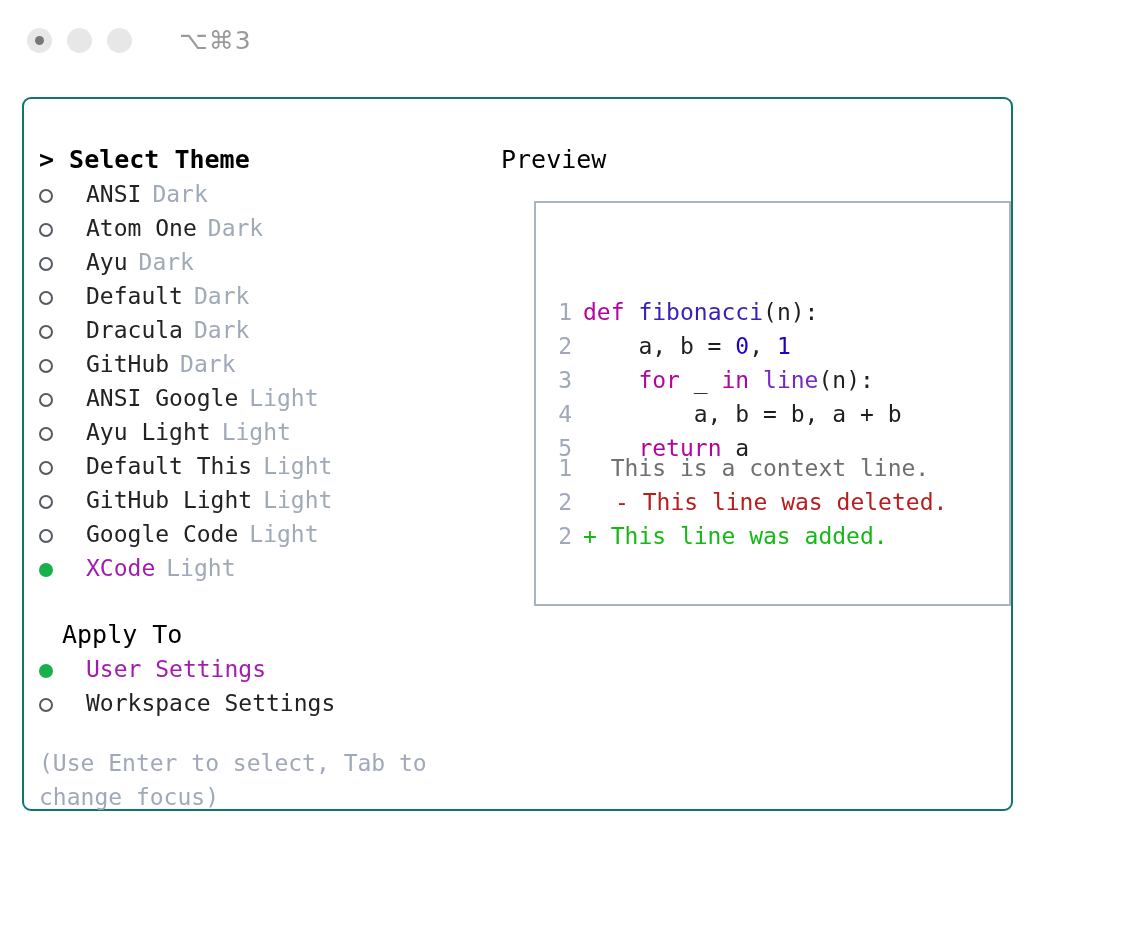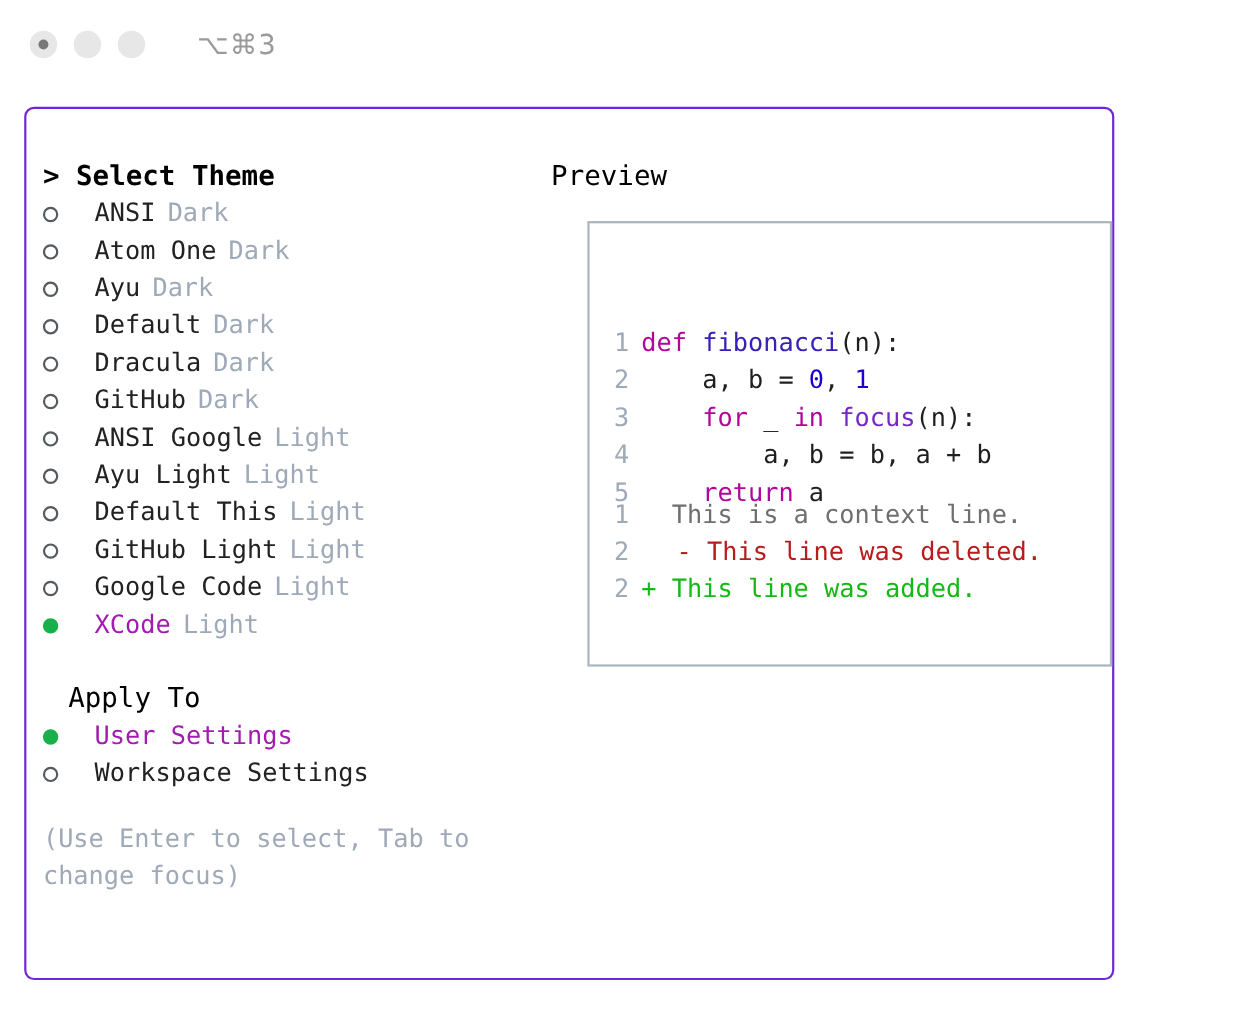--- a/index.html
+++ b/index.html
@@ -64,22 +64,22 @@
     letter-spacing: 1px;
     white-space: nowrap;
   }
 
   
   #main-panel {
     position: absolute;
     left: 22px;
     top: 97px;
     width: 991px;
-    height: 794px;
-    border: 2px solid #6d28d9;
+    height: 714px;
+    border: 2px solid #0f766e;
     border-radius: 9px;
     box-sizing: border-box;
     background: #ffffff;
   }
 
   
   #left-column {
     position: absolute;
     left: 15px;
     top: 44px;
@@ -249,21 +249,21 @@
       <div id="hint-text">(Use Enter to select, Tab to change focus)</div>
     </div>
 
     <div id="right-column">
       <div class="section-title plain">Preview</div>
 
       <div id="preview-box">
         <div id="code-area">
             <div class="code-line"><span class="lineno">1</span><span class="code-text"><span class="tok-kw">def</span><span class="tok-plain"> </span><span class="tok-fn">fibonacci</span><span class="tok-plain">(n):</span></span></div>
             <div class="code-line"><span class="lineno">2</span><span class="code-text"><span class="tok-plain">    a, b = </span><span class="tok-num">0</span><span class="tok-plain">, </span><span class="tok-num">1</span></span></div>
-            <div class="code-line"><span class="lineno">3</span><span class="code-text"><span class="tok-plain">    </span><span class="tok-kw">for</span><span class="tok-plain"> _ </span><span class="tok-kw">in</span><span class="tok-plain"> </span><span class="tok-builtin">focus</span><span class="tok-plain">(n):</span></span></div>
+            <div class="code-line"><span class="lineno">3</span><span class="code-text"><span class="tok-plain">    </span><span class="tok-kw">for</span><span class="tok-plain"> _ </span><span class="tok-kw">in</span><span class="tok-plain"> </span><span class="tok-builtin">line</span><span class="tok-plain">(n):</span></span></div>
             <div class="code-line"><span class="lineno">4</span><span class="code-text"><span class="tok-plain">        a, b = b, a + b</span></span></div>
             <div class="code-line"><span class="lineno">5</span><span class="code-text"><span class="tok-plain">    </span><span class="tok-kw">return</span><span class="tok-plain"> a</span></span></div>
             <div class="diff-gap"></div>
             <div class="code-line"><span class="lineno">1</span><span class="diff-context">  This is a context line.</span></div>
             <div class="code-line"><span class="lineno">2</span><span class="diff-del">- This line was deleted.</span></div>
             <div class="code-line"><span class="lineno">2</span><span class="diff-add">+ This line was added.</span></div>
           </div>
       </div>
     </div>
 

